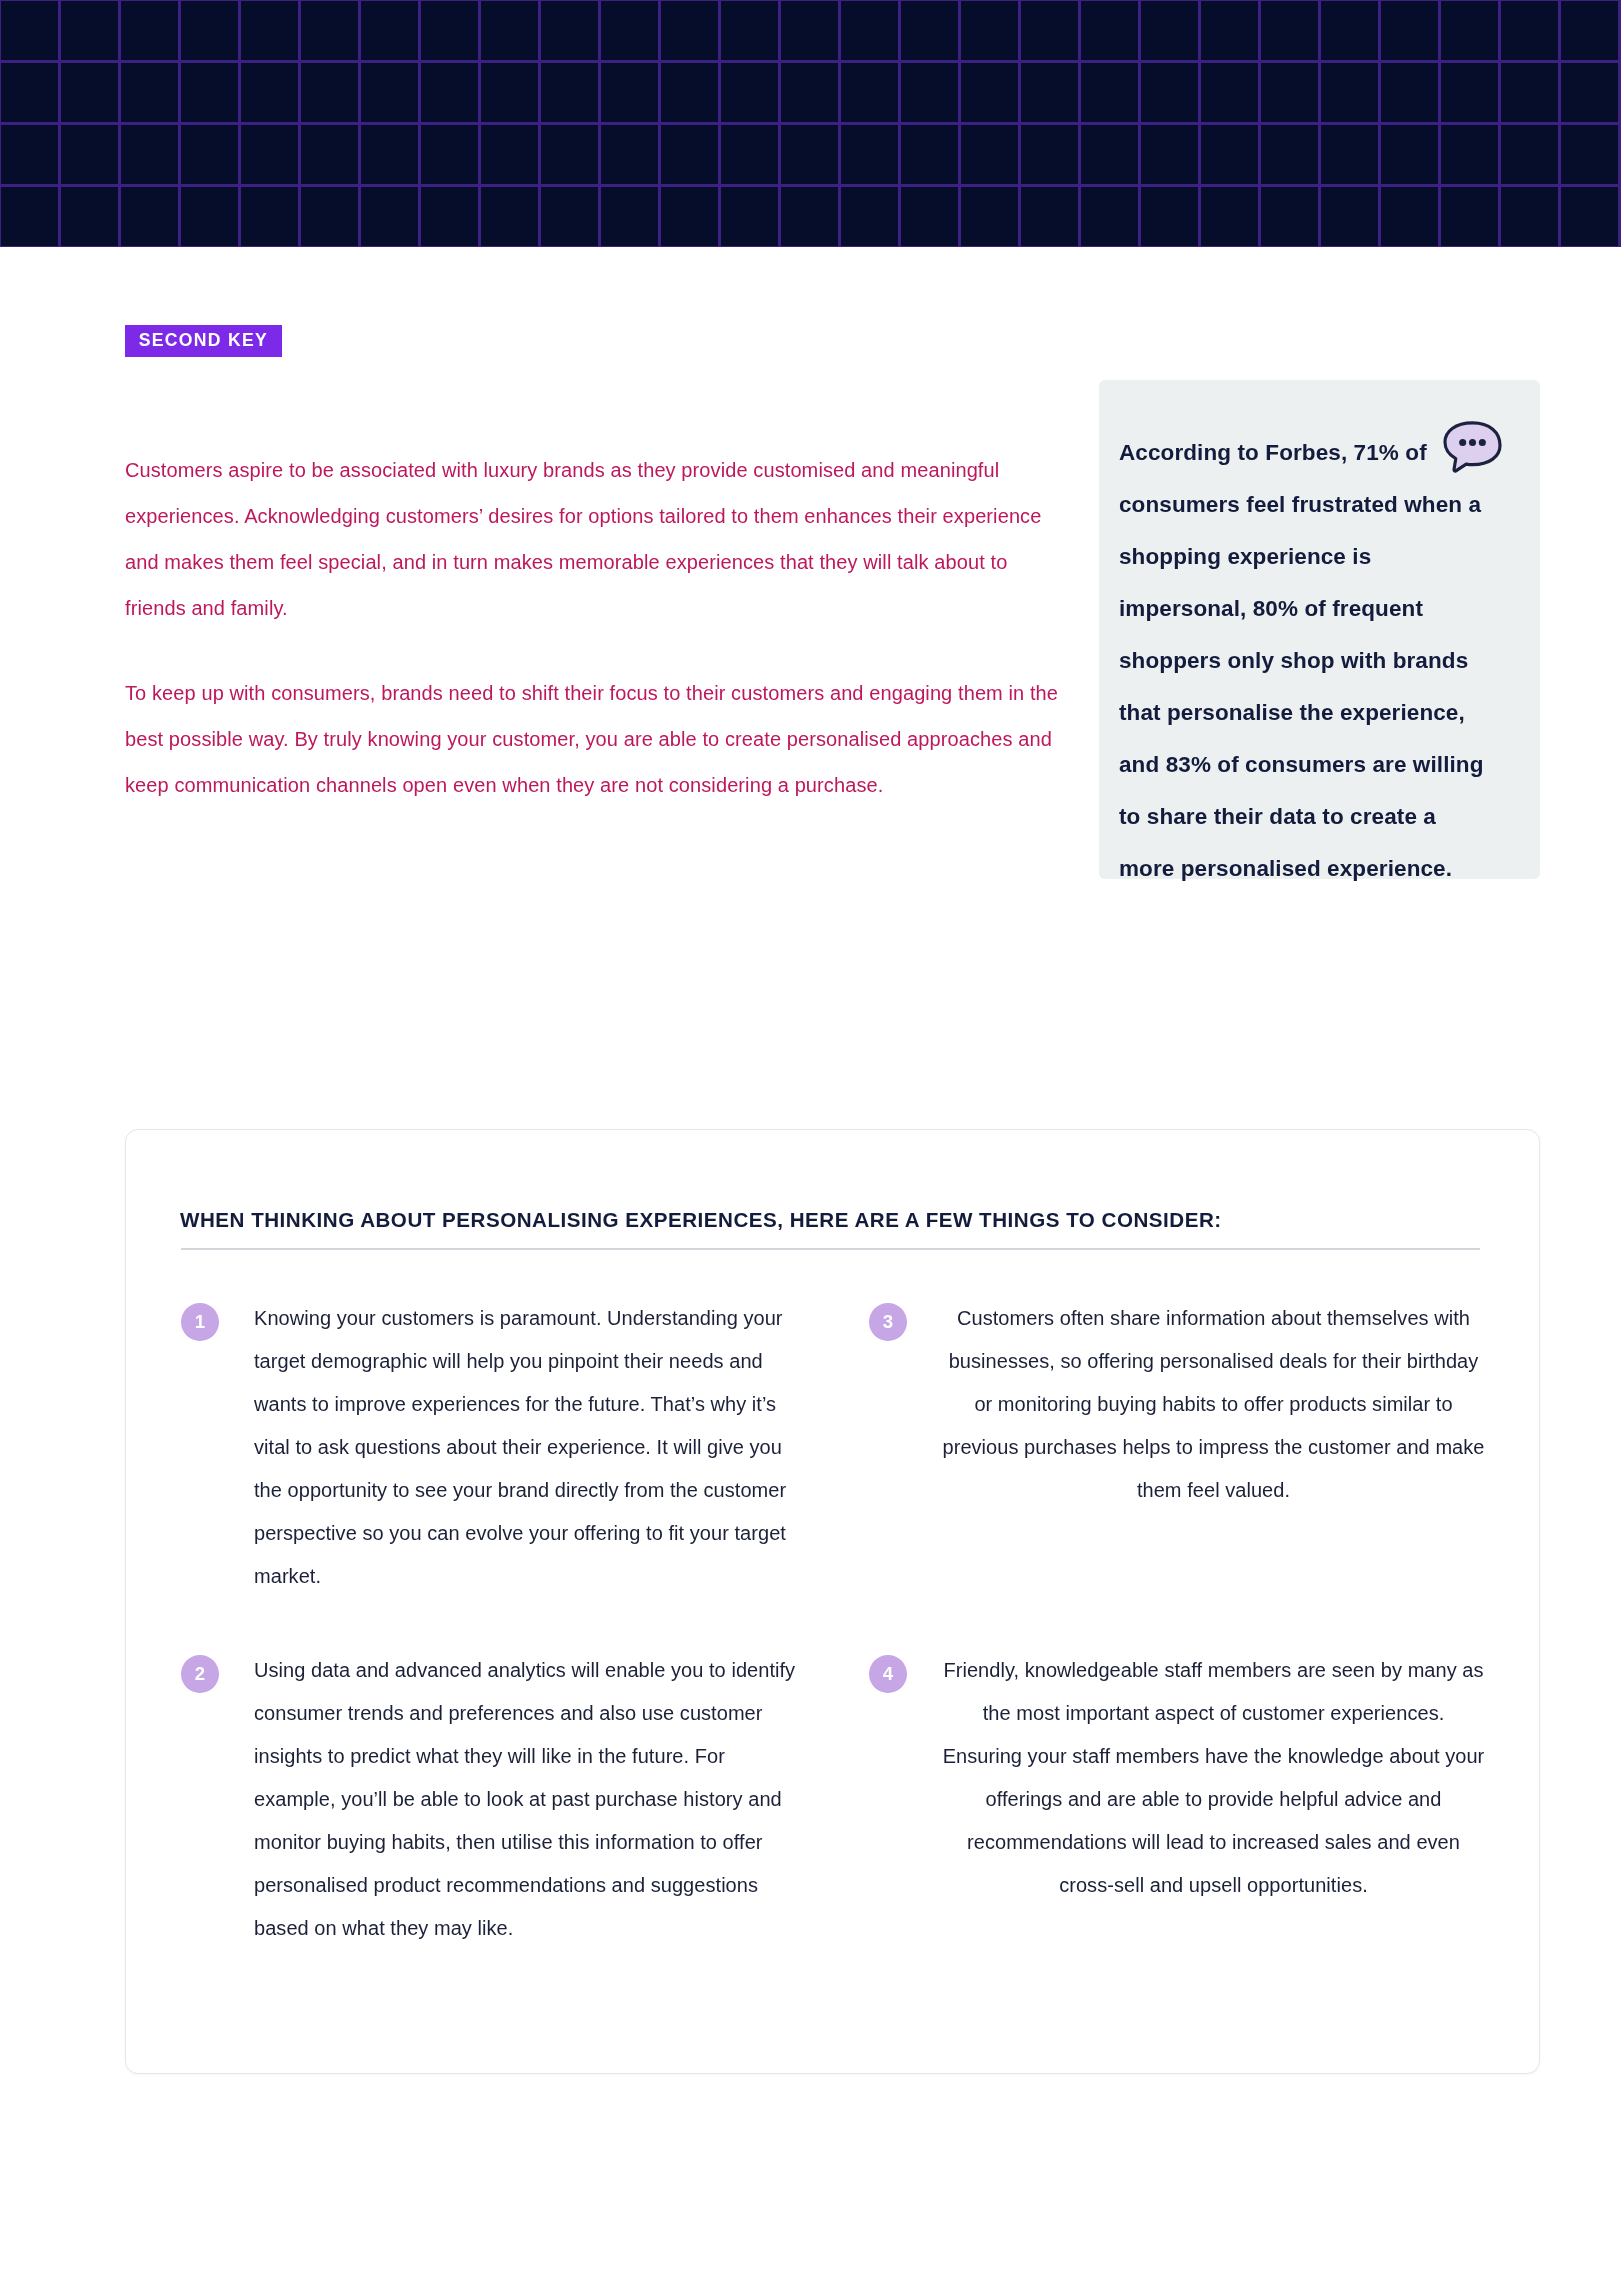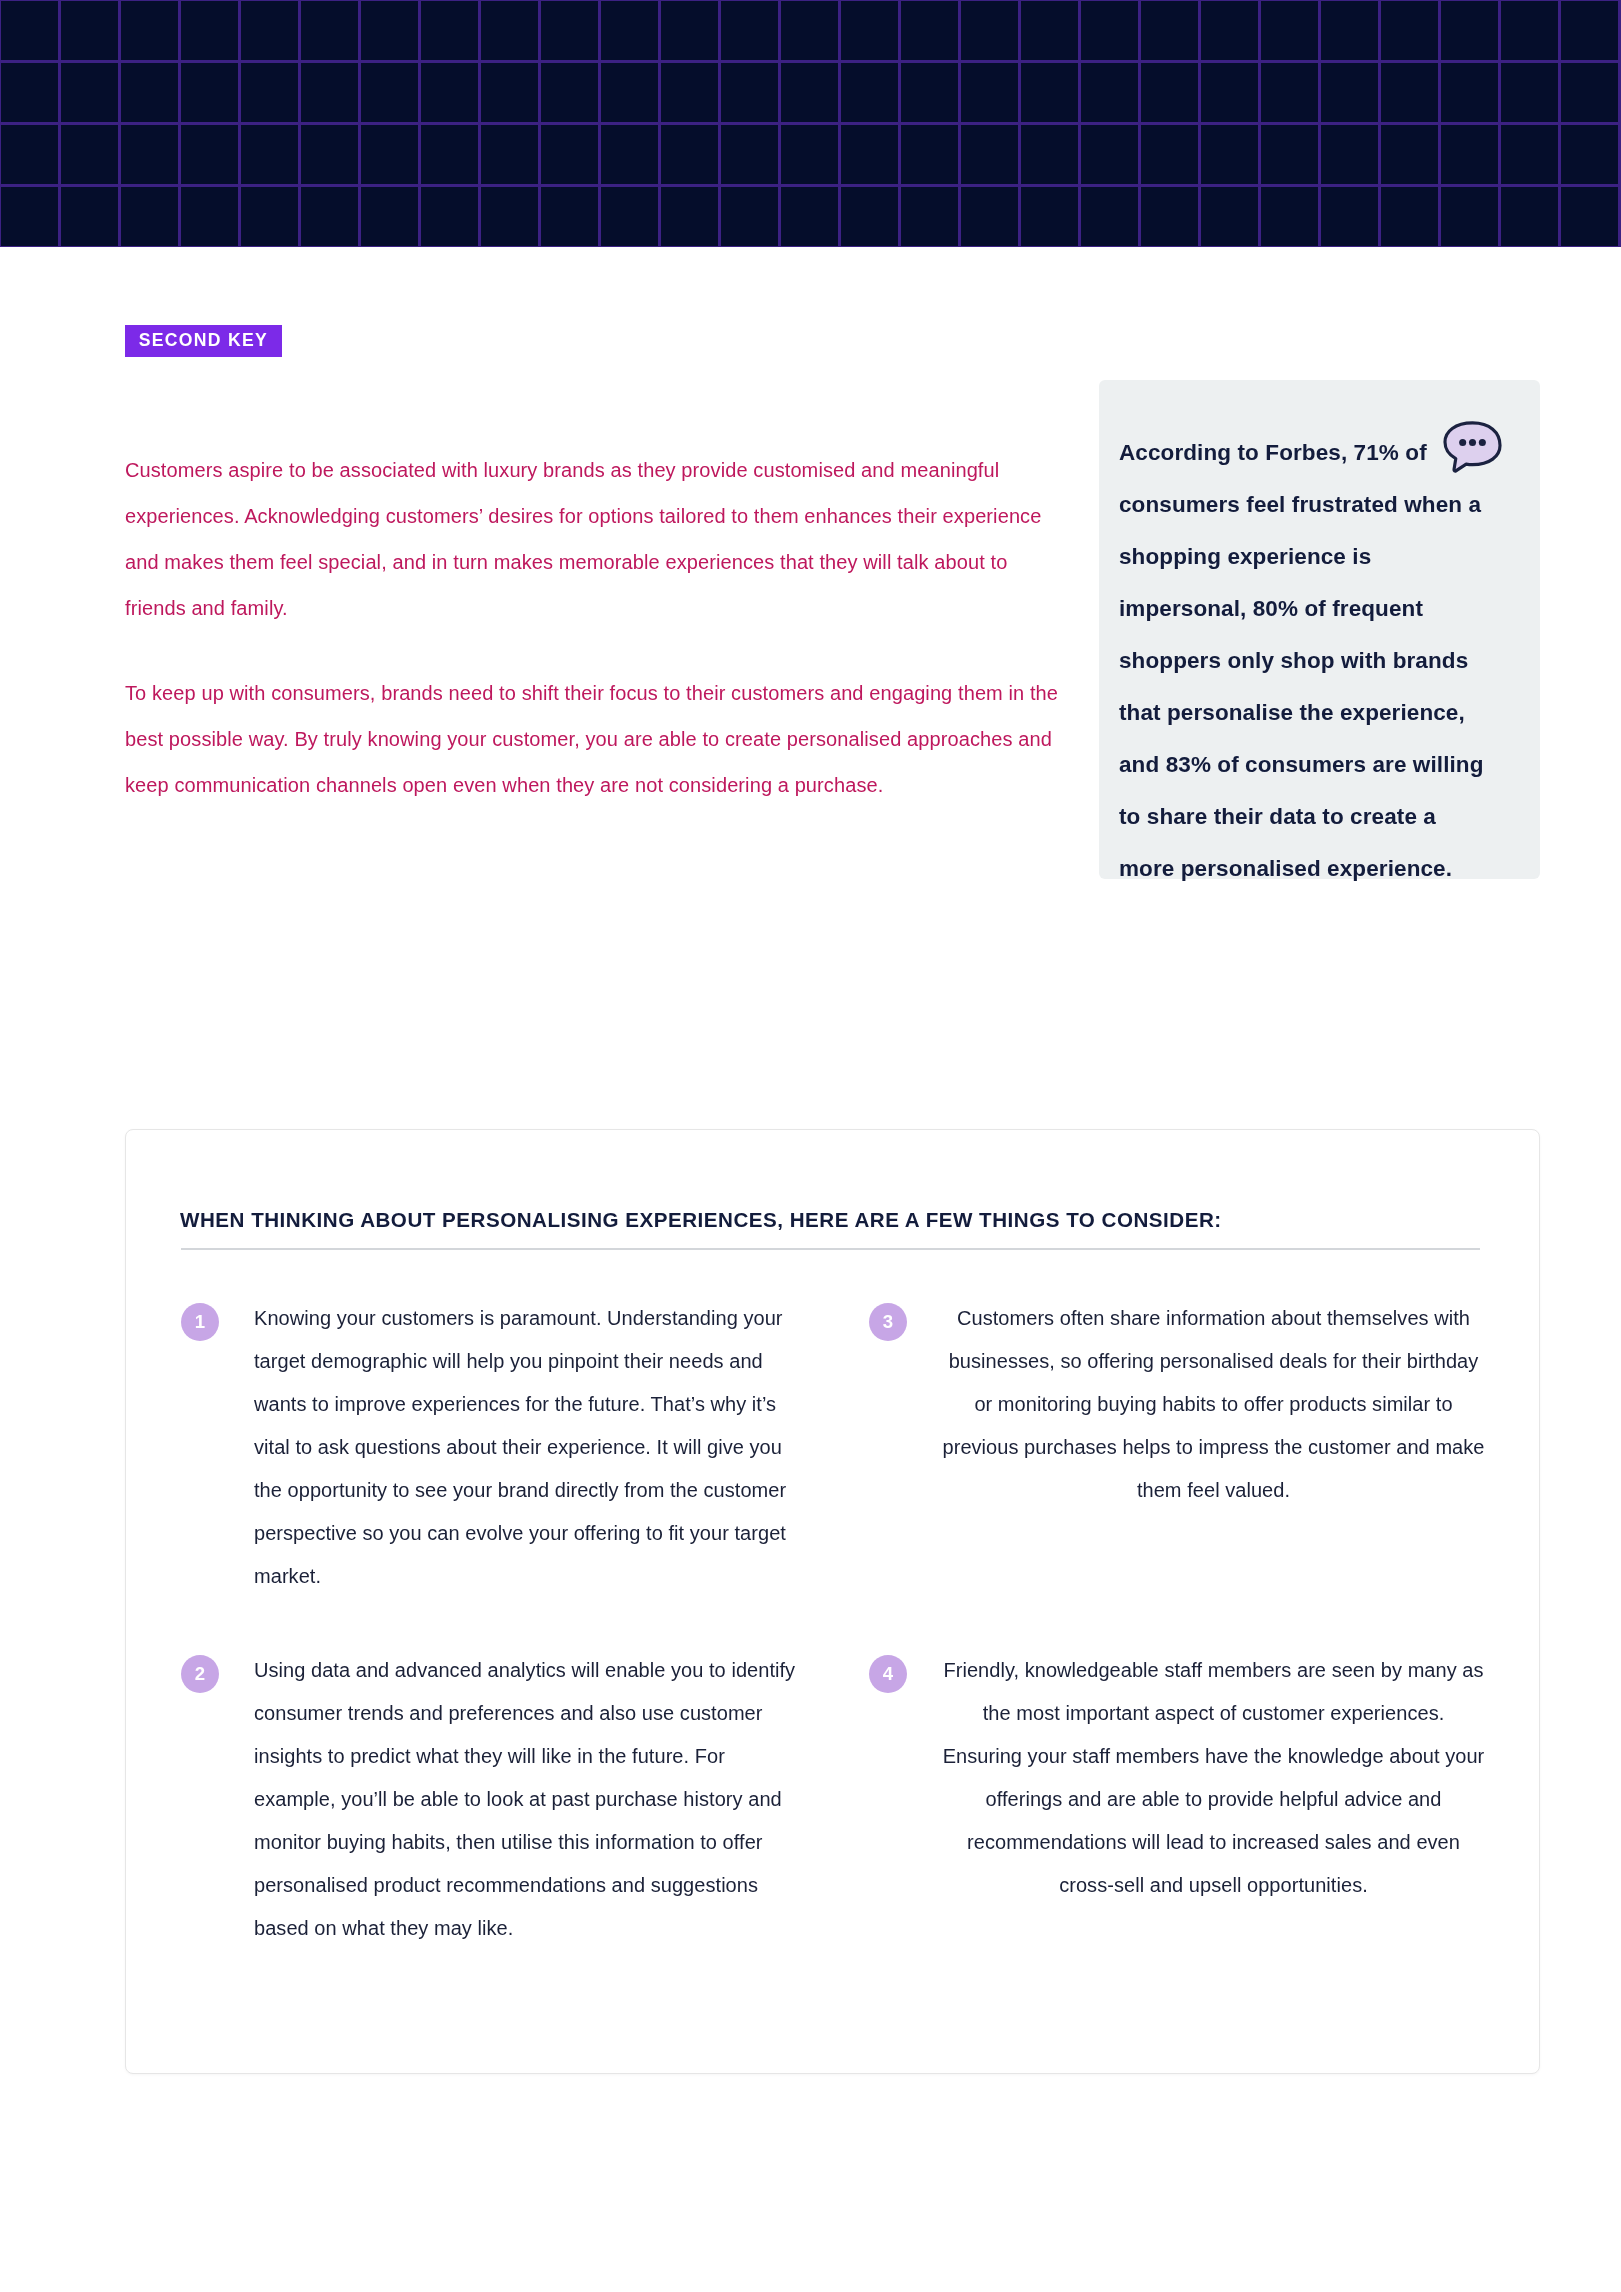--- a/index.html
+++ b/index.html
@@ -117,21 +117,21 @@
 
   
   .consider-card {
     position: absolute;
     left: 99px;
     top: 895px;
     width: 1415px;
     height: 945px;
     background: #ffffff;
     border: 1px solid #e6e6e6;
-    border-radius: 8px;
+    border-radius: 13px;
     box-sizing: border-box;
     box-shadow: 0 1px 2.9px rgba(0,0,0,0.04);
   }
   .consider-heading {
     position: absolute;
     left: 54px;
     top: 61px;
     font-size: 20.6px;
     font-weight: bold;
     letter-spacing: 0.5px;

